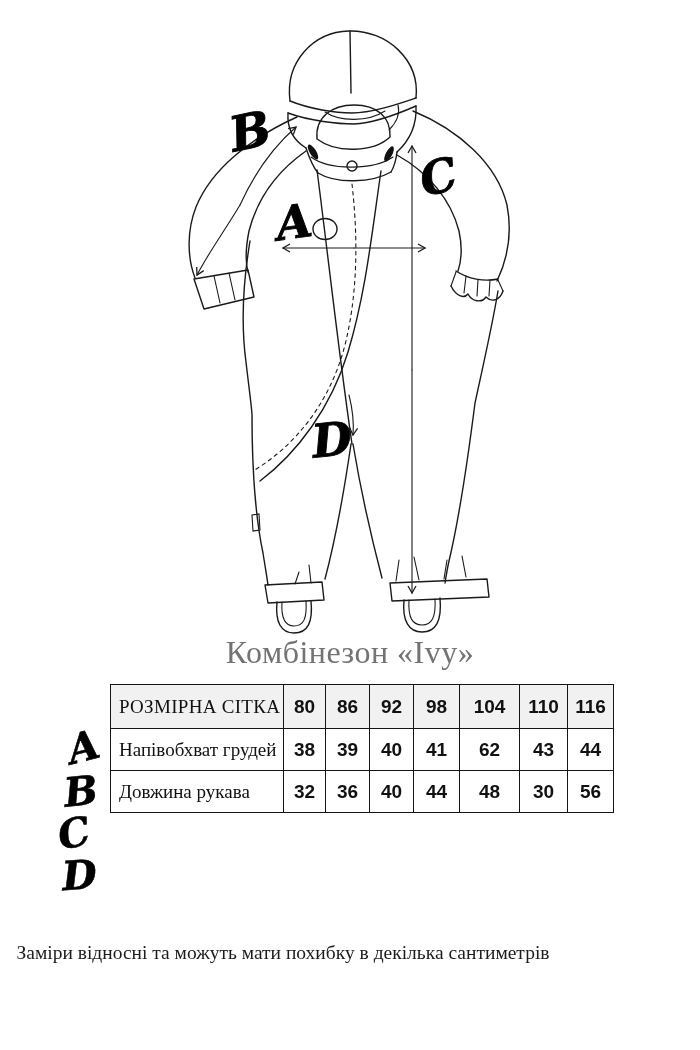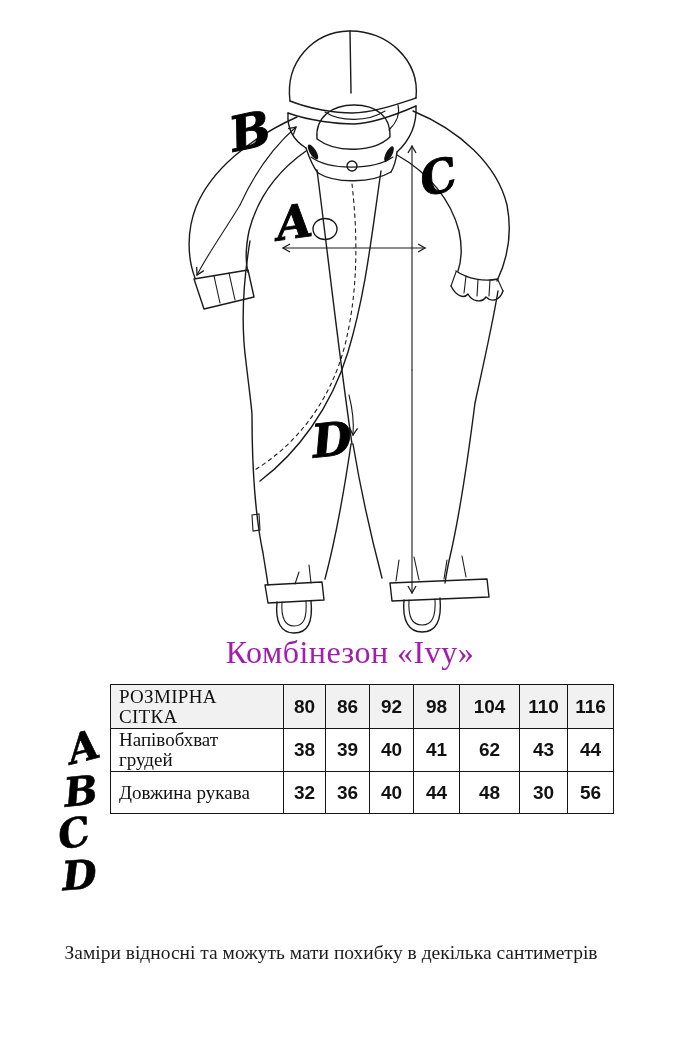--- a/index.html
+++ b/index.html
@@ -1,35 +1,35 @@
 <!DOCTYPE html>
 <html><head>
 <meta charset="utf-8">
 <style>
   html,body{margin:0;padding:0;background:#ffffff;}
   .sheet{position:relative;width:700px;height:1050px;background:#ffffff;overflow:hidden;
          font-family:"Liberation Serif", serif;color:#111;}
   .sheet svg{position:absolute;left:0;top:0;}
   .title{position:absolute;left:0;top:634px;width:700px;text-align:center;
-         font-size:32px;letter-spacing:0.5px;color:#a21caf;}
+         font-size:32px;letter-spacing:0.5px;color:#737373;}
   .size-table{position:absolute;left:110px;top:684px;border-collapse:collapse;table-layout:fixed;}
   .size-table td{border:1.5px solid #151515;vertical-align:middle;overflow:hidden;}
   .size-table tr{height:42px;}
   .size-table tr.hdr{height:44px;}
   .size-table tr.hdr td{background:#f1f1f1;}
-  .lbl{font-size:19px;line-height:20px;padding:1px 12px 1px 8px;text-align:left;}
+  .lbl{font-size:19px;line-height:20px;padding:1px 2px 1px 8px;text-align:left;}
   .hdr .lbl{font-size:19px;letter-spacing:0.3px;}
   .num{font-family:"Liberation Sans", sans-serif;font-size:19px;text-align:center;font-weight:bold;}
   .script-letter{position:absolute;font-family:"DejaVu Serif", serif;font-style:italic;
         font-weight:bold;font-size:40px;line-height:40px;color:#000;
         -webkit-text-stroke:0.6px #000;}
   .svg-script{font-family:"DejaVu Serif", serif;font-style:italic;font-weight:bold;
         fill:#000;stroke:#000;stroke-width:0.9px;}
   .footer-note{position:absolute;left:0;top:942px;width:566px;text-align:center;
-        font-size:19.5px;color:#1c1c1c;margin-left:48px;}
+        font-size:19.5px;color:#1c1c1c;}
   .ln{fill:none;stroke:#1a1a1a;stroke-width:1.4;stroke-linecap:round;stroke-linejoin:round;}
   .lnthin{fill:none;stroke:#1a1a1a;stroke-width:1.1;stroke-linecap:round;}
   .dash{stroke-dasharray:3.5 4;}
   .fillblk{fill:#111;stroke:none;}
 </style>
 </head>
 <body>
 
 <div class="sheet">
 

